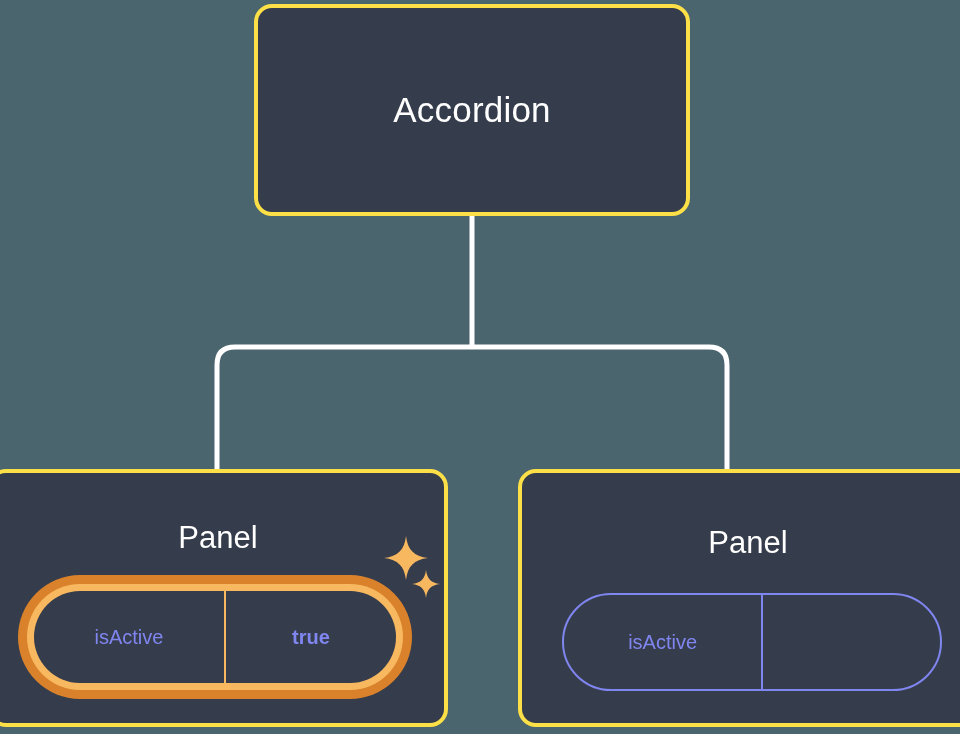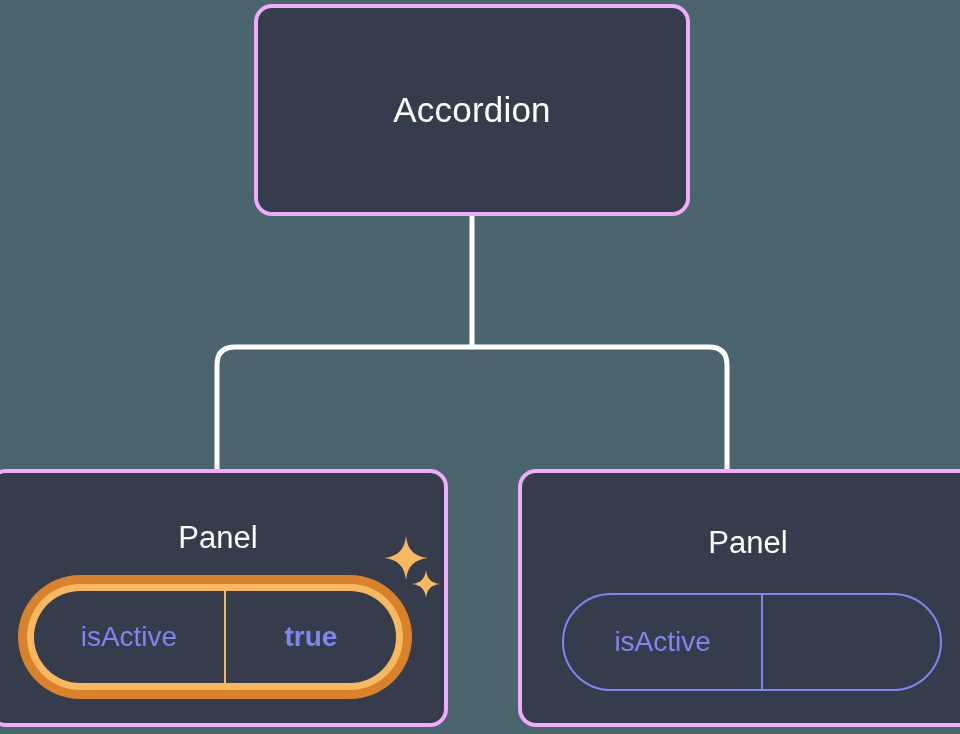--- a/index.html
+++ b/index.html
@@ -28,21 +28,21 @@
     top: 0;
     width: 960px;
     height: 734px;
     pointer-events: none;
   }
 
   
   .node {
     position: absolute;
     background: #353c4b;
-    border: 4px solid #f0abfc;
+    border: 4px solid #fde047;
     border-radius: 18px;
     box-sizing: border-box;
   }
 
   
   #node-accordion {
     left: 254px;
     top: 4px;
     width: 436px;
     height: 212px;
@@ -89,21 +89,21 @@
     display: flex;
     align-items: stretch;
     box-sizing: border-box;
     border-radius: 999px;
     background: #353c4b;
   }
   .pill-cell {
     display: flex;
     align-items: center;
     justify-content: center;
-    font-size: 28px;
+    font-size: 20px;
     line-height: 1;
     color: #8086f0;
     box-sizing: border-box;
   }
   .pill-key   { flex: 0 0 53%; font-weight: 400; }
   .pill-value { flex: 1 1 auto; }
 
   
   .pill-plain {
     border: 2px solid #8086f0;

